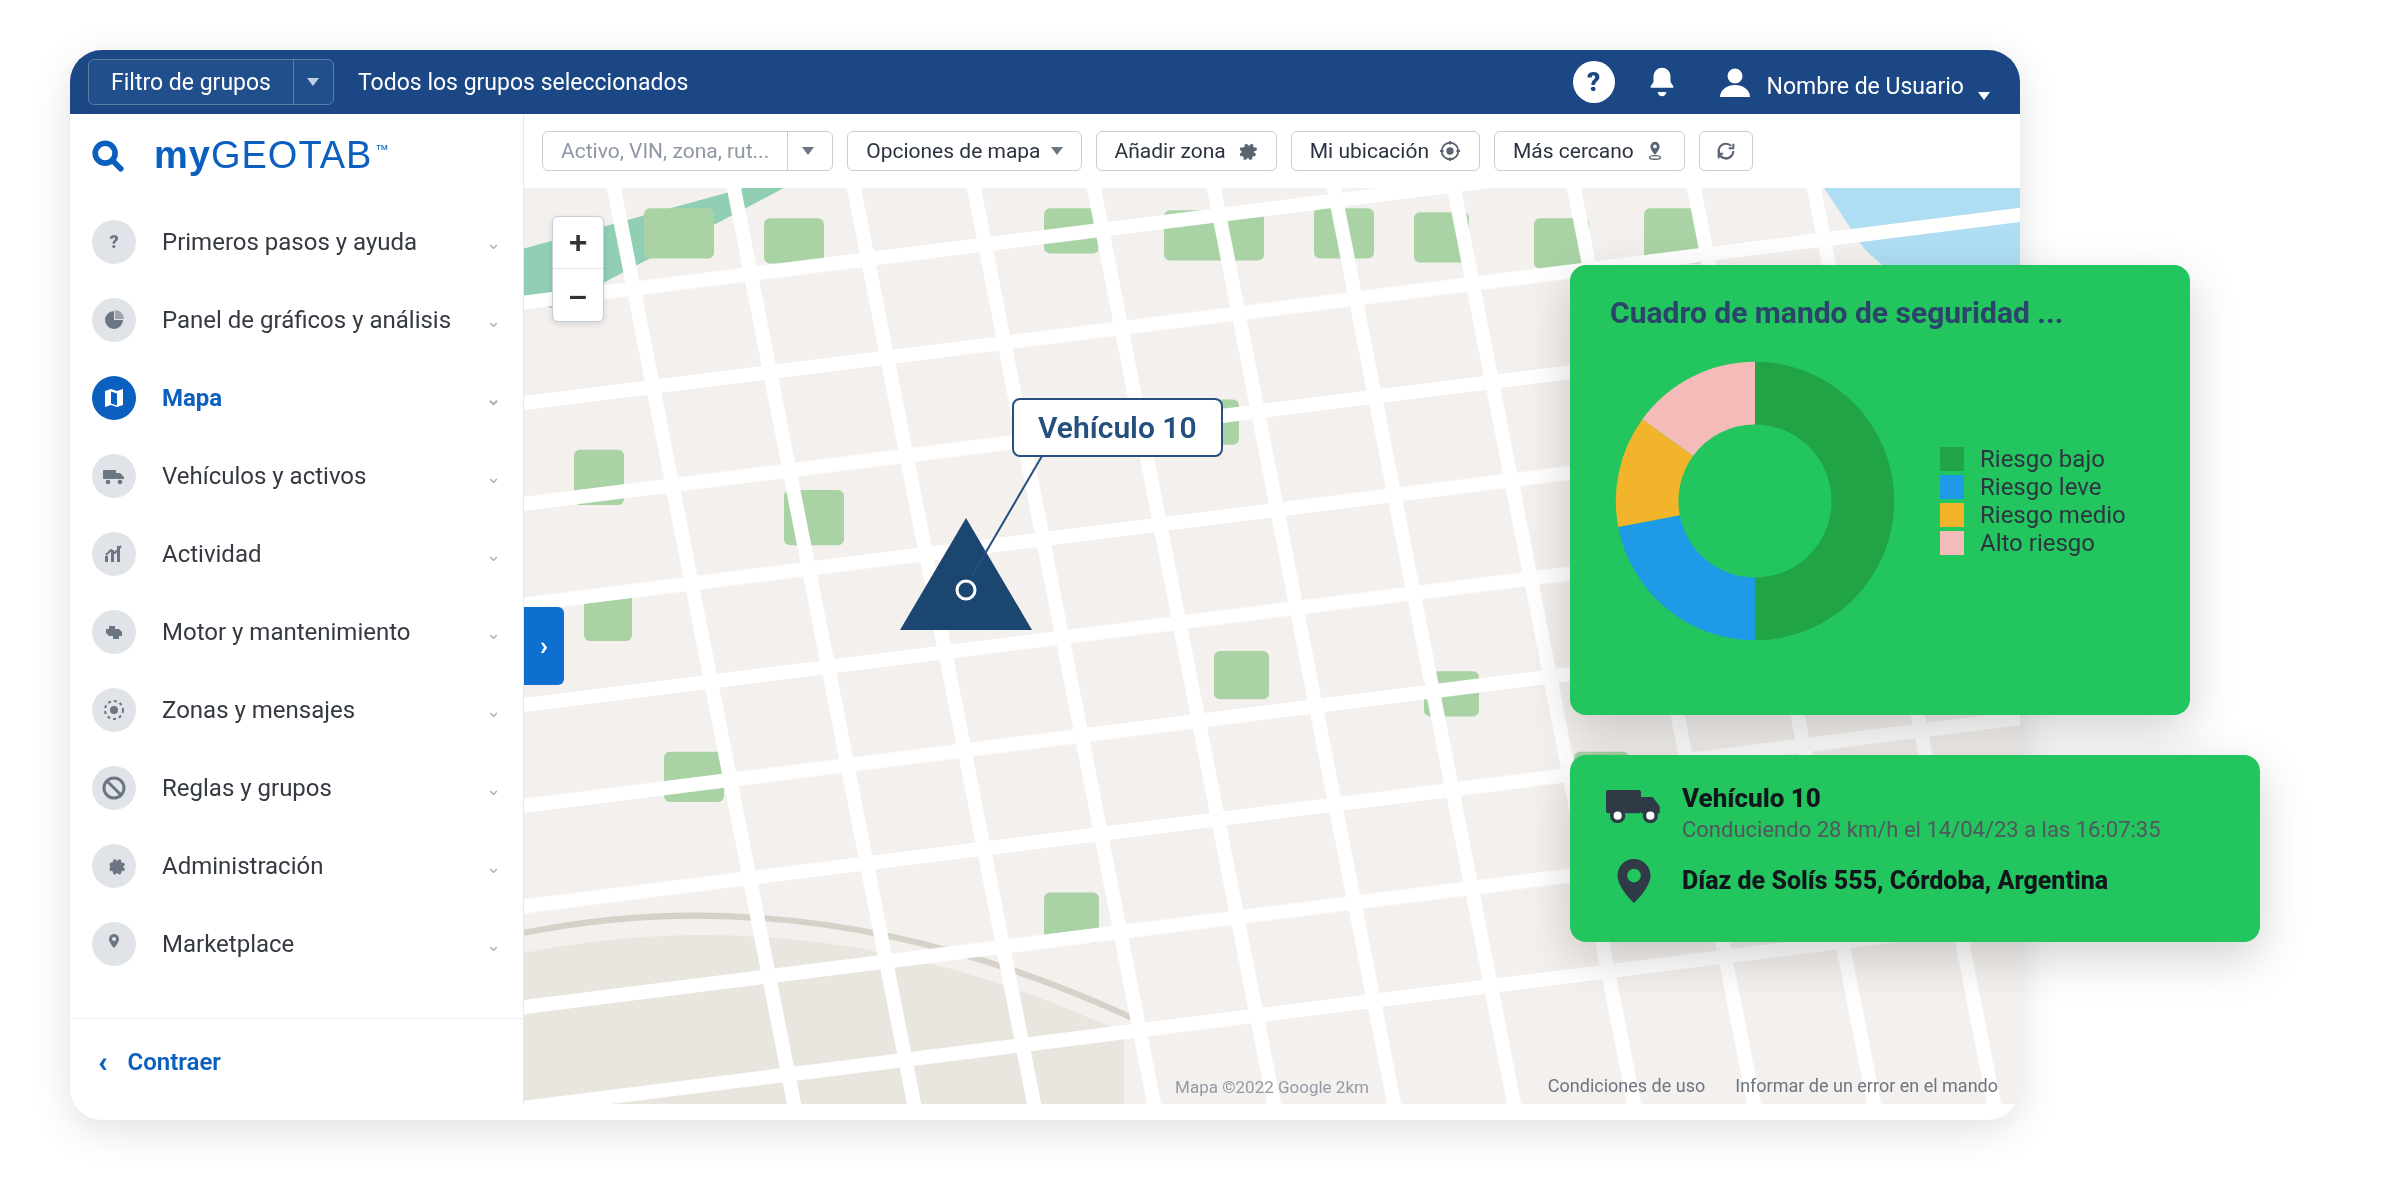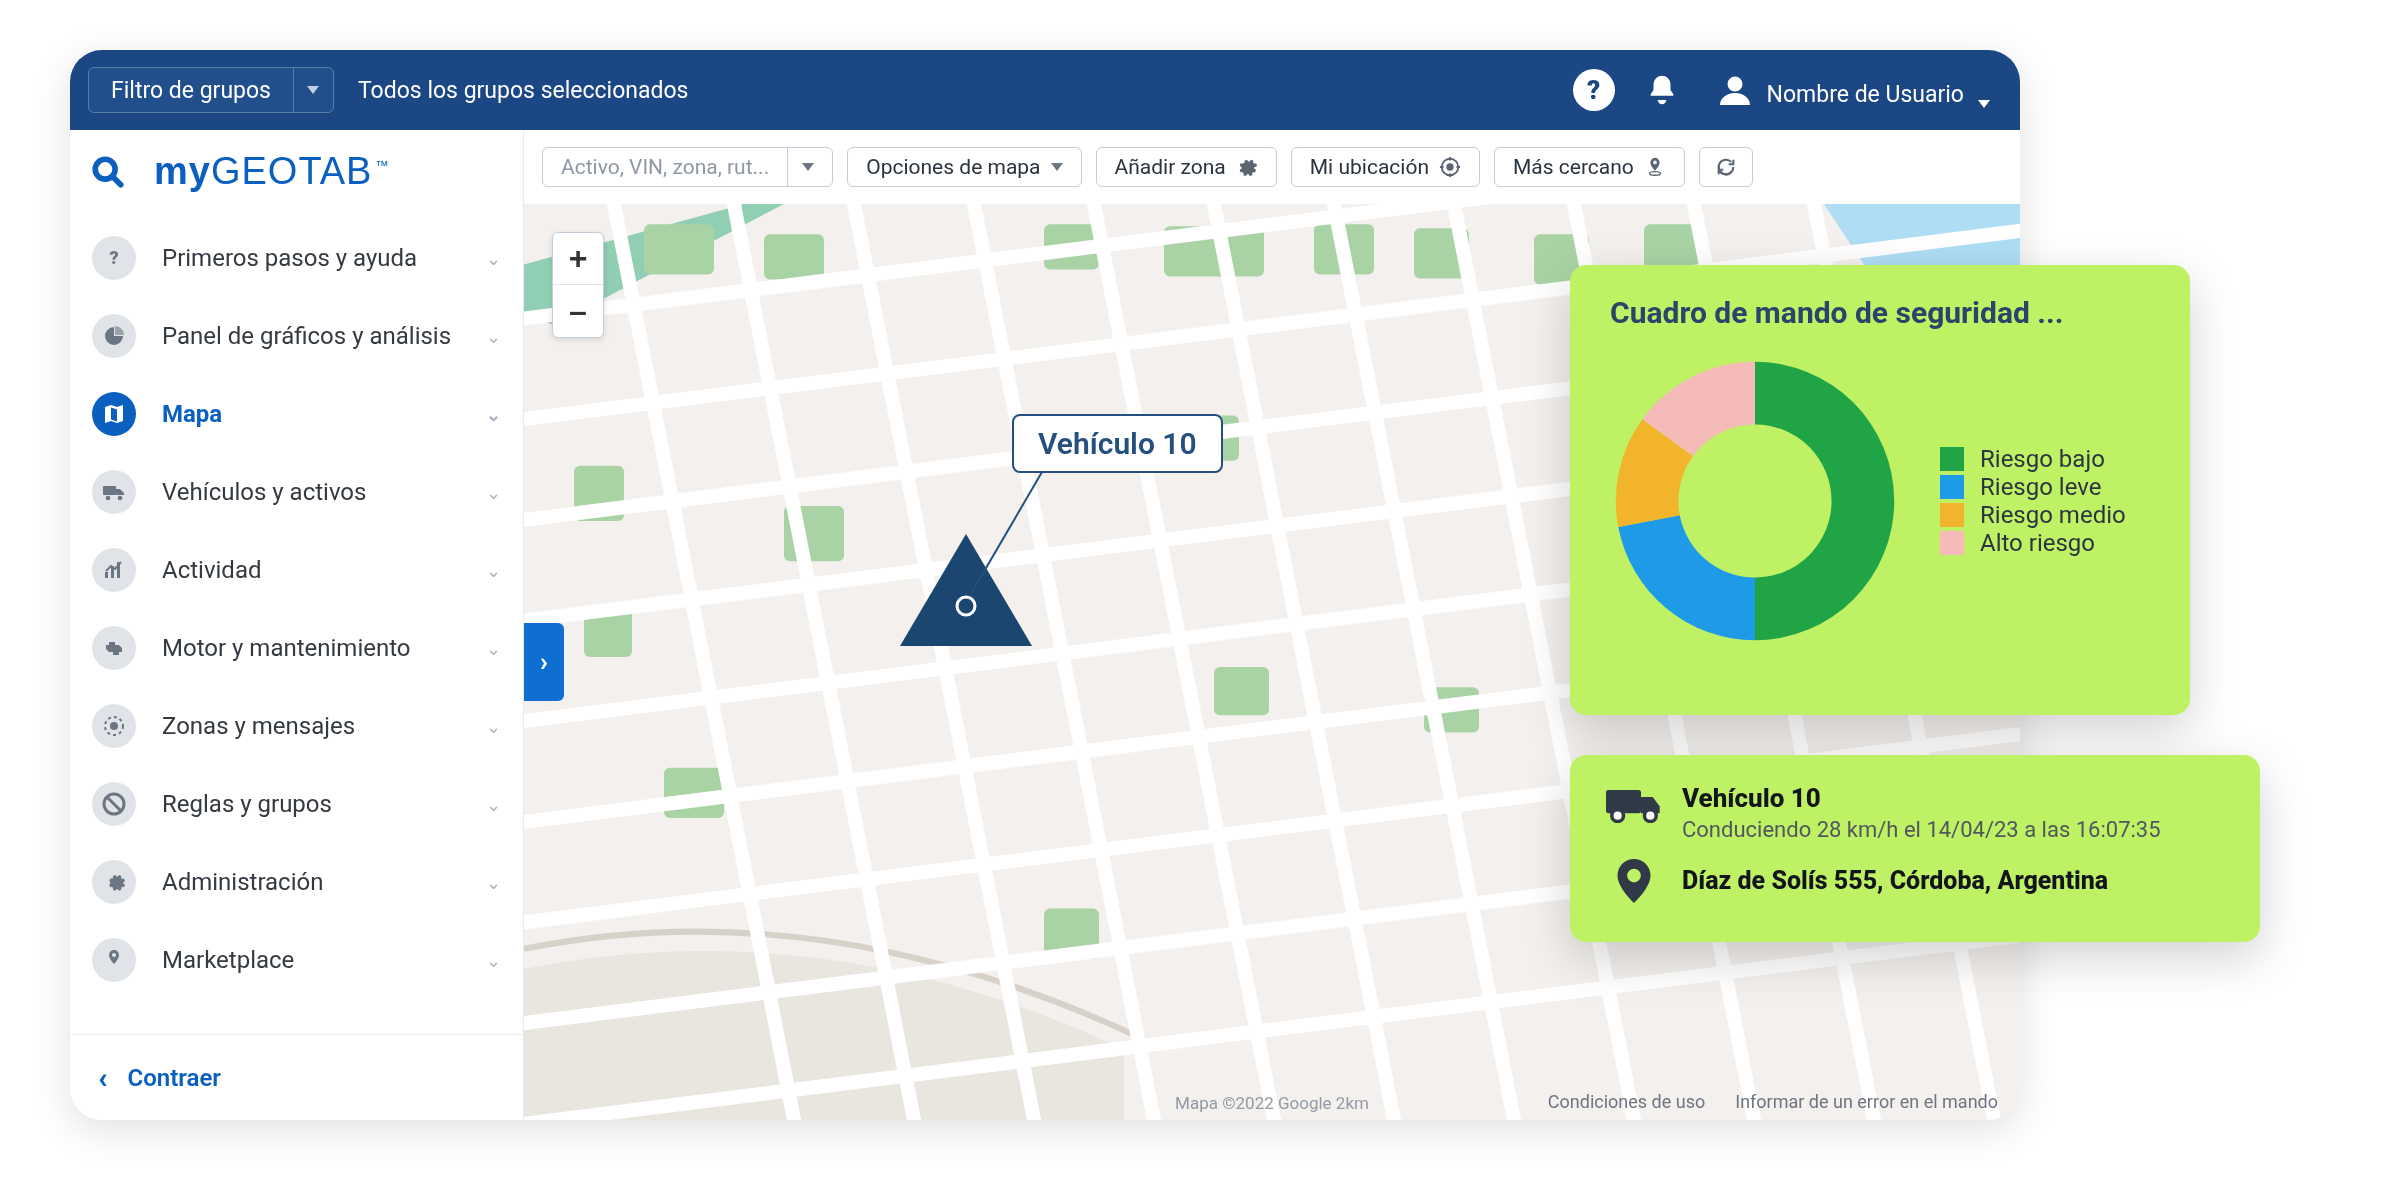--- a/index.html
+++ b/index.html
@@ -9,21 +9,21 @@
     position: absolute;
     left: 70px; top: 50px;
     width: 1950px; height: 1070px;
     border-radius: 32px;
     background: #fff;
     box-shadow: 0 10px 40px rgba(0,0,0,0.12);
     overflow: hidden;
   }
   
   .topbar {
-    height: 80px; background:#1b4784;
+    height: 64px; background:#1b4784;
     display:flex; align-items:center;
     padding: 0 30px 0 18px;
     color:#fff; font-size:23px;
   }
   .filter-group-btn {
     border:1px solid #5a7da8; border-radius:6px;
     display:flex; align-items:center; height:46px;
     background:#214f8c;
   }
   .filter-group-btn .label { padding:0 22px; }
@@ -164,21 +164,21 @@
   .map-footer{
     position:absolute;right:22px;bottom:8px;
     display:flex;gap:30px;font-size:18px;color:#6e7580;z-index:1;margin-top:32px;
   }
   .map-attr{
     position:absolute;left:50%;bottom:7px;transform:translateX(-50%);
     font-size:17px;color:#939aa5;
   }
   
   .card{
-    position:absolute;background:#bef264;border-radius:16px;
+    position:absolute;background:#22c55e;border-radius:16px;
     box-shadow:0 16px 48px rgba(0,0,0,.18);
     padding:30px 40px;
   }
   .safety-card{
     left:1570px;top:265px;width:620px;height:450px;
   }
   .safety-card h3{font-size:30px;color:#2b4469;font-weight:700;margin-bottom:26px;}
   .donut-row{display:flex;align-items:center;gap:40px;}
   .donut{width:290px;height:290px;position:relative;flex-shrink:0;}
   .legend-col{display:flex;flex-direction:column;}

